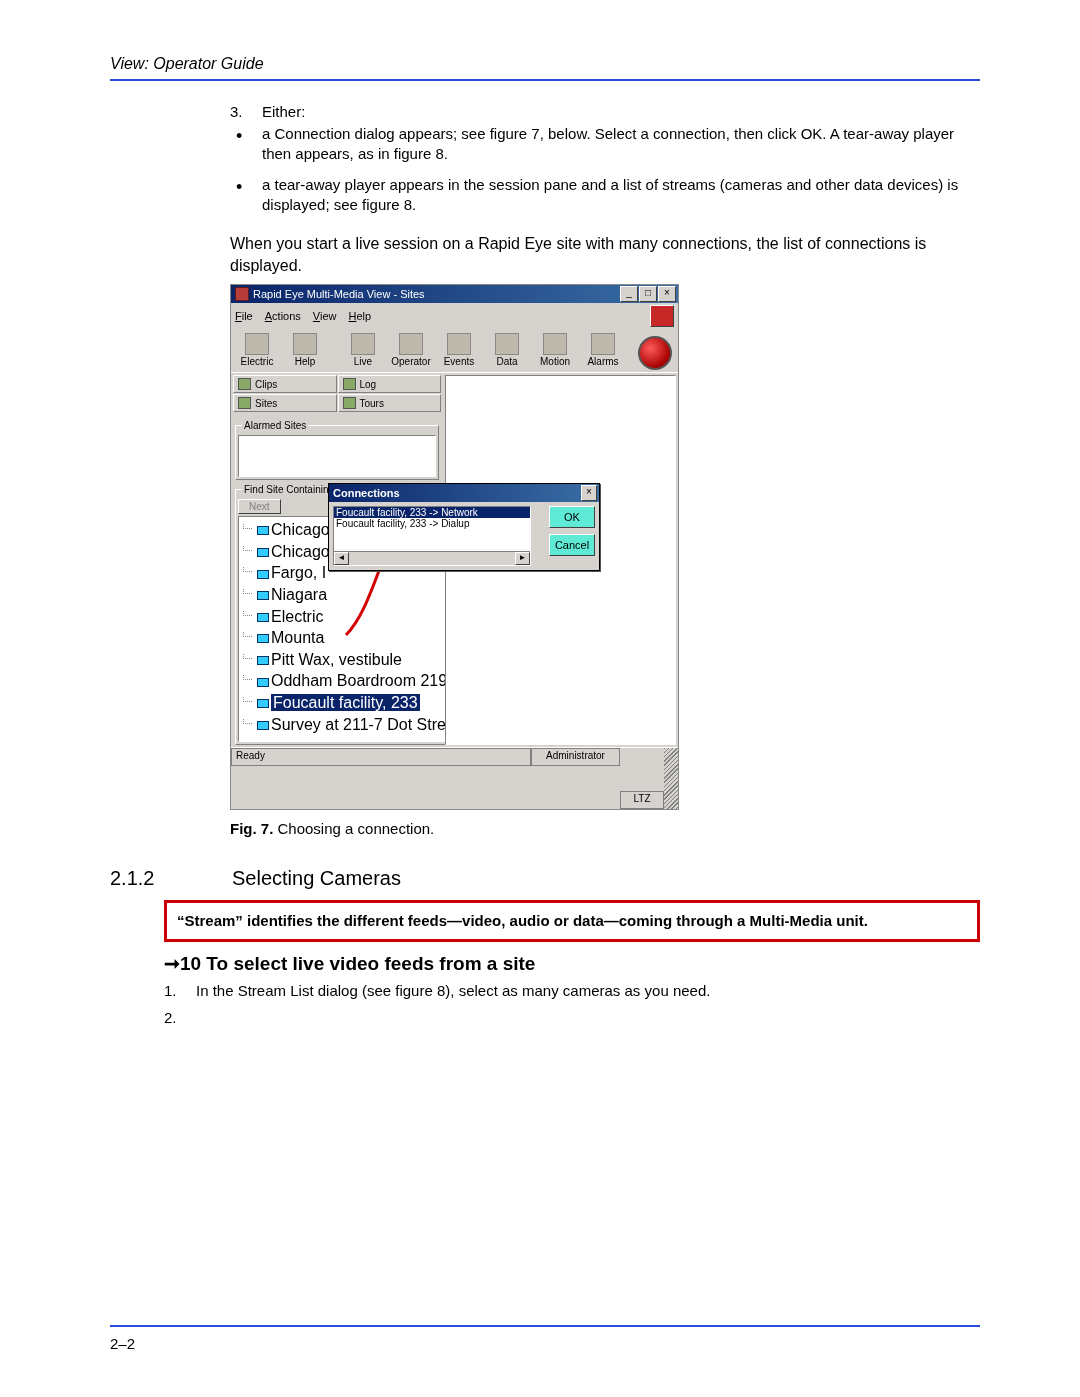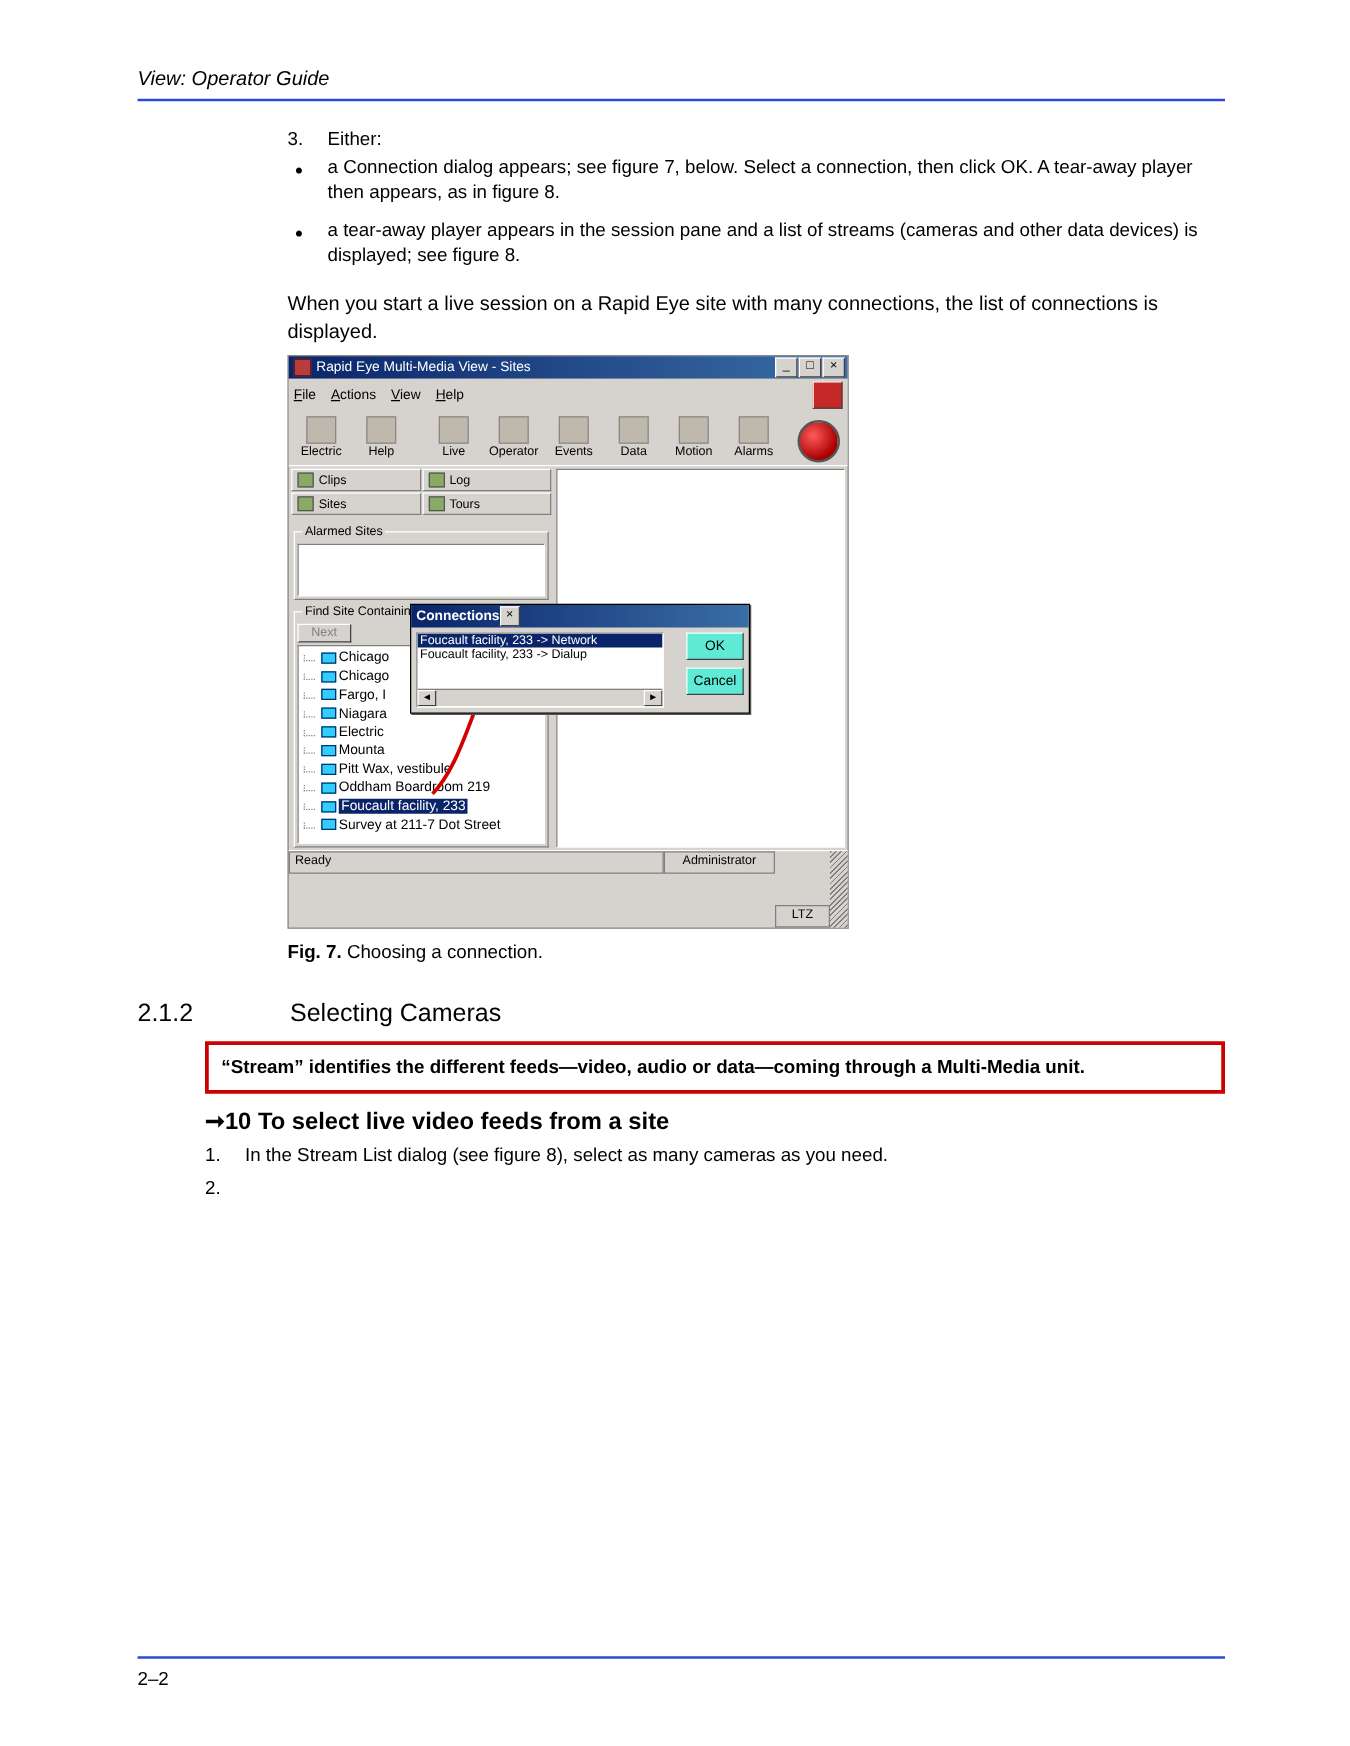--- a/index.html
+++ b/index.html
@@ -151,21 +151,21 @@
     height:40px; margin-top:2px;
   }
   .nextbtn {
     display:inline-block; background:#d6d3ce;
     border:1px solid #fff; border-right-color:#404040; border-bottom-color:#404040;
     padding:1px 10px; font-size:10px; color:#808080; margin-top:2px;
   }
   .tree {
     background:#fff; border:1px solid #808080;
     border-right-color:#fff; border-bottom-color:#fff;
-    margin-top:2px; padding:2px 2px 6px 2px; font-size:11px; line-height:1.35;
+    margin-top:2px; padding:2px 2px 6px 2px; font-size:16px; line-height:1.35;
     position:relative;
   }
   .tree .node { padding-left:16px; position:relative; white-space:nowrap; overflow:hidden; }
   .tree .node::before {
     content:""; position:absolute; left:2px; top:5px; width:8px; height:4px;
     border-left:1px dotted #888; border-bottom:1px dotted #888;
   }
   .tree .site-ico {
     display:inline-block; width:10px; height:7px; background:#3cf;
     border:1px solid #036; margin-right:2px; vertical-align:middle;
@@ -190,21 +190,21 @@
   .statusbar .c3 { width:34px; text-align:center;margin-top:43px; }
   .statusbar .grip { width:14px; background:
     repeating-linear-gradient(135deg,#808080 0 1px,#d6d3ce 1px 3px); }
 
   
   .conn-dialog {
     position:absolute; left:97px; top:198px; width:270px;
     background:#d6d3ce; border:1px solid #000; box-shadow:1px 1px 0 #555;
     z-index:5;
   }
-  .conn-dialog .titlebar { }
+  .conn-dialog .titlebar { justify-content:space-between; }
   .conn-body { display:flex; padding:4px; gap:6px; }
   .conn-list {
     flex:1; background:#fff; border:1px solid #808080;
     border-right-color:#fff; border-bottom-color:#fff;
     height:58px; font-size:10px; position:relative; overflow:hidden;
   }
   .conn-list .row { padding:0 2px; white-space:nowrap; }
   .conn-list .row.sel { background:#0a246a; color:#fff; }
   .conn-list .hscroll {
     position:absolute; left:0; right:0; bottom:0; height:13px; background:#d6d3ce;

